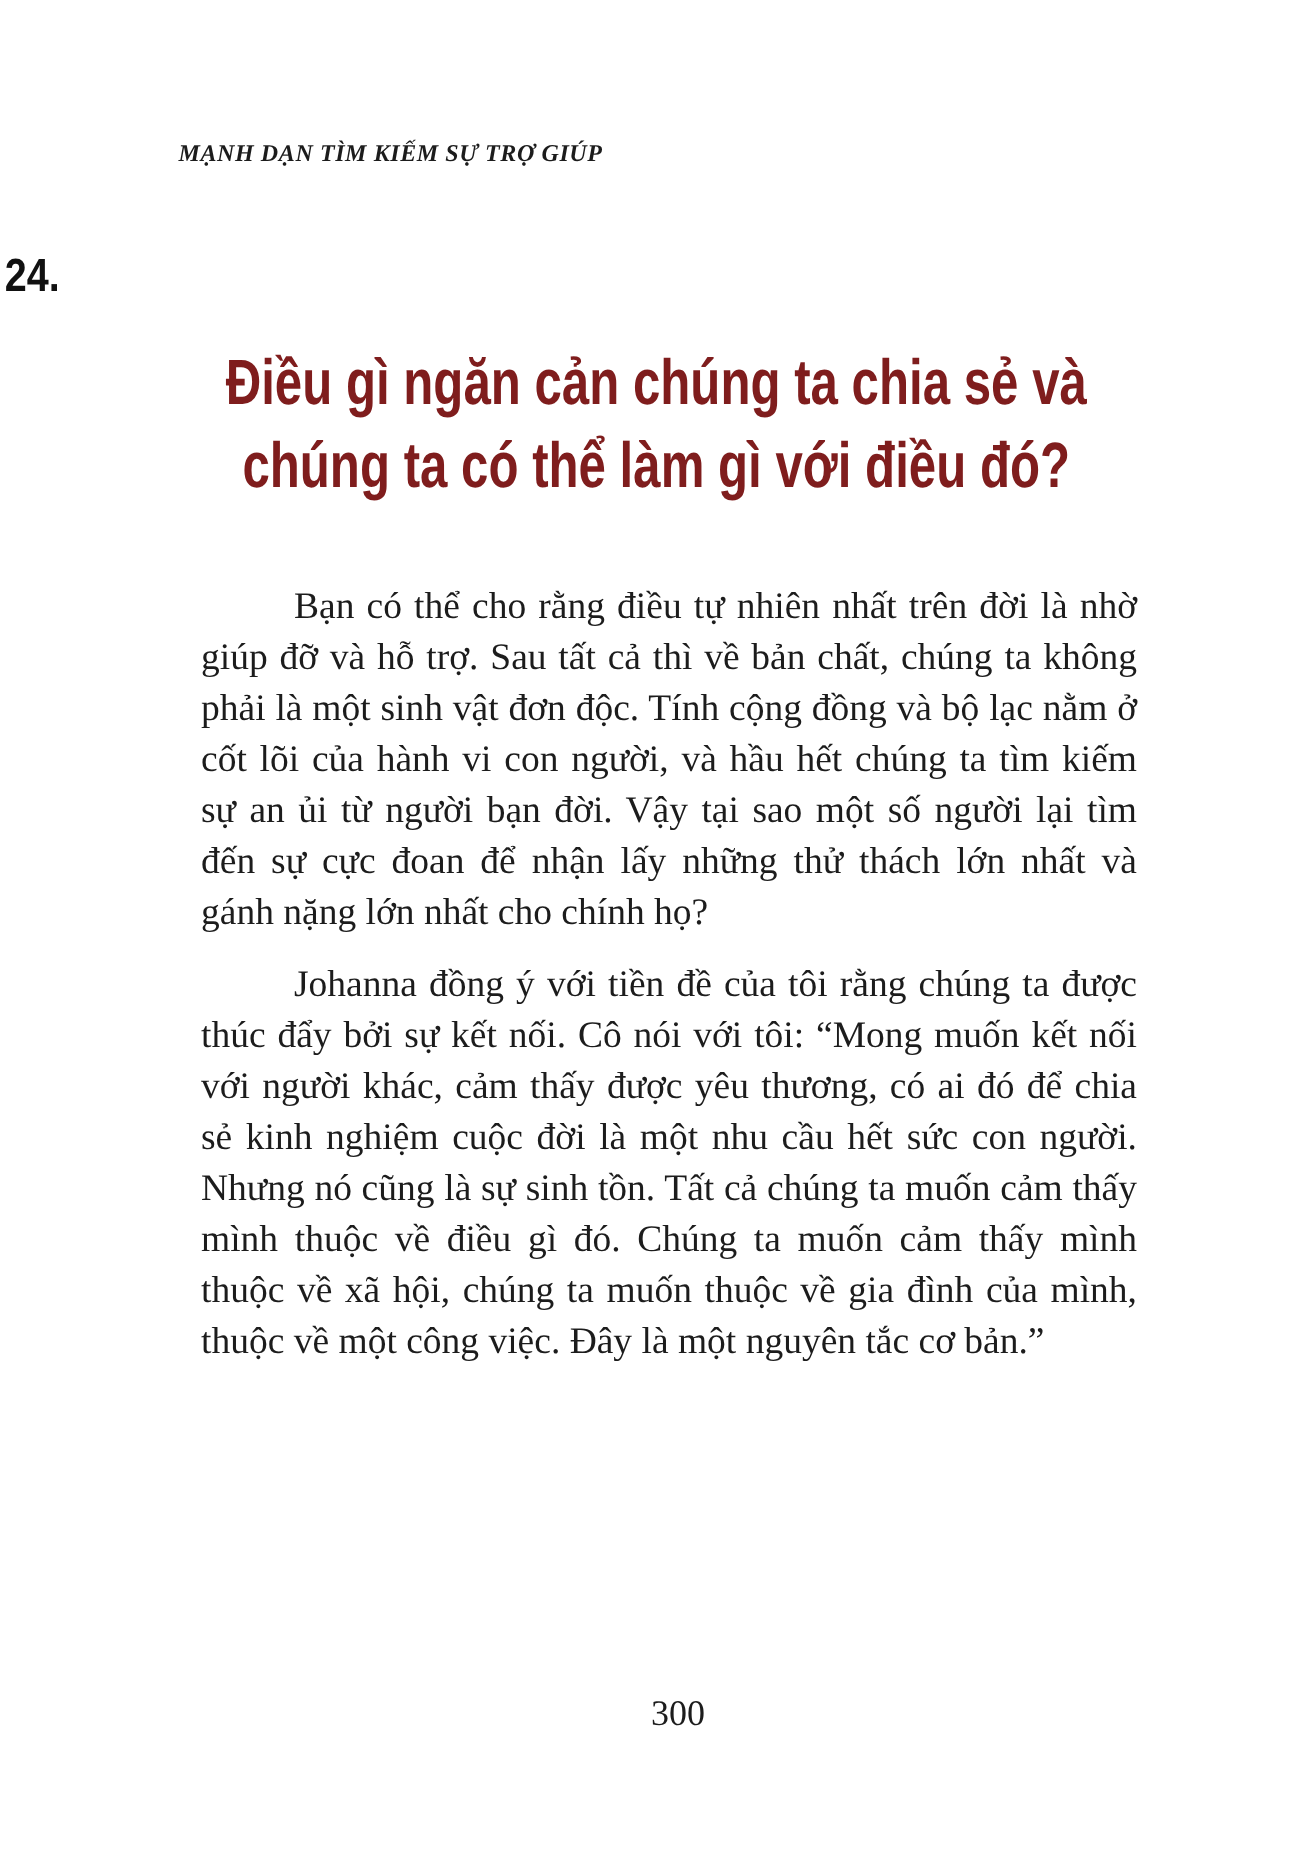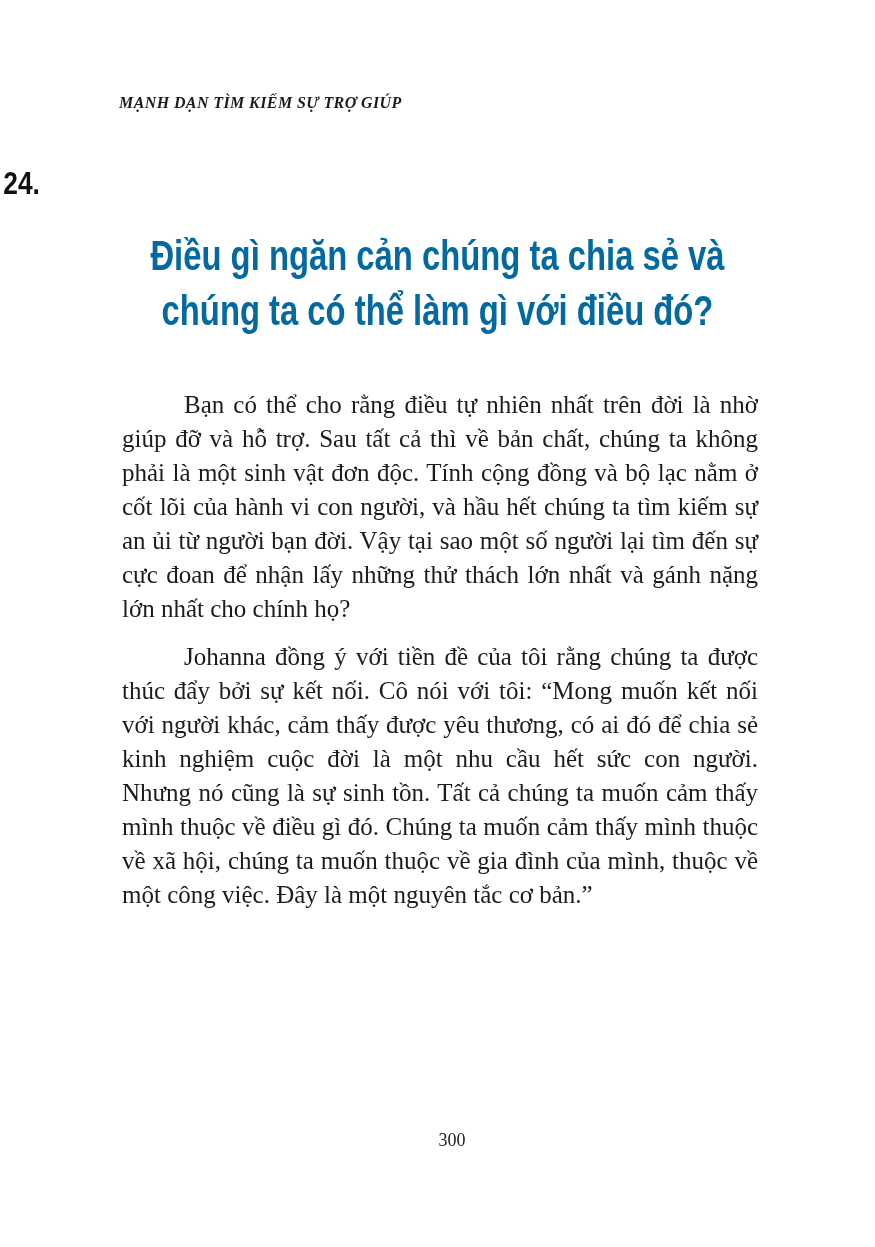--- a/index.html
+++ b/index.html
@@ -46,50 +46,50 @@
   .chapter-title {
     position: absolute;
     top: 228px;
     left: 0;
     right: 0;
     text-align: center;
     font-family: "Liberation Sans", sans-serif;
     font-weight: 700;
     font-size: 41px;
     line-height: 55px;
-    color: #0369a1;
+    color: #7f1d1d;
   }
   .chapter-title .title-line {
     transform: scale(0.80, 1.04);
     transform-origin: 50% 50%;
     white-space: nowrap;
   }
   .body-text {
     position: absolute;
     top: 388px;
     left: 118px;
     width: 640px;
     font-family: "Liberation Serif", serif;
     font-size: 25px;
     line-height: 34px;
     text-align: justify;
     color: #1c1c1c;
   }
   .body-text p {
-    margin: 0 0 14px 4px;
+    margin: 0 0 14px 16px;
     text-indent: 62px;
   }
   .page-number {
     position: absolute;
     top: 1130px;
     left: 0;
     right: 0;
     text-align: center;
     font-family: "Liberation Serif", serif;
-    font-size: 18px;
+    font-size: 24px;
     color: #1c1c1c;
     margin-left: 29px;
   }
 </style>
 </head>
 <body>
 
 <div class="page">
 
   <div class="running-header">MẠNH DẠN TÌM KIẾM SỰ TRỢ GIÚP</div>

